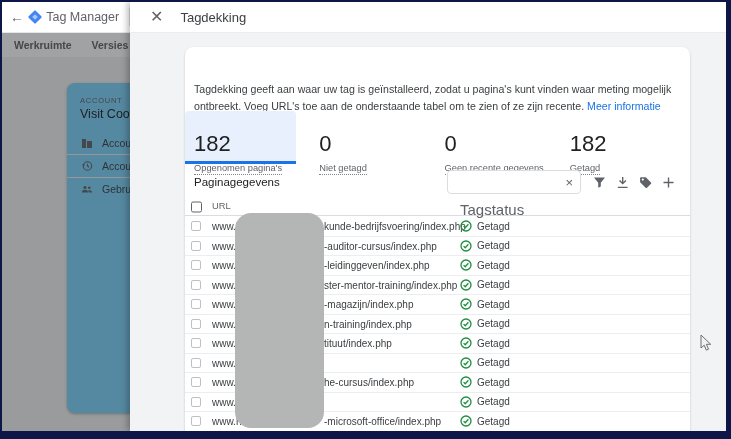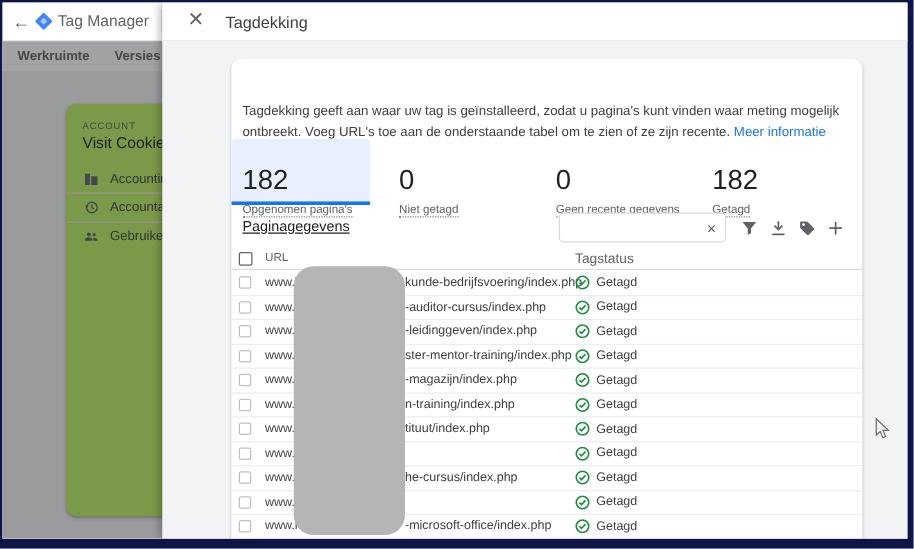--- a/index.html
+++ b/index.html
@@ -11,21 +11,21 @@
   .bg-page { position: relative; width: 128px; flex: none; overflow: hidden; background: #f1f3f4; }
   .bg-topbar { position: absolute; left: 0; top: 0; right: 0; height: 31px; background: #fff; border-bottom: 1px solid #e4e6e8; display: flex; align-items: center; padding-left: 8px; z-index: 2; }
   .back-arrow { font-size: 14px; color: #5f6368; width: 16px; }
   .gtm-logo { position: relative; width: 15px; height: 15px; margin: 0 7px 0 3px; }
   .gtm-logo .d1 { position: absolute; left: 2.5px; top: 2.5px; width: 10px; height: 10px; background: #4285f4; transform: rotate(45deg); border-radius: 1px; }
   .gtm-logo .d2 { position: absolute; left: 5.5px; top: 5.5px; width: 4px; height: 4px; background: #a8c7fa; transform: rotate(45deg); }
   .app-title { font-size: 12.5px; color: #5f6368; white-space: nowrap; }
   .topbar-sep { width: 1px; height: 18px; background: #dadce0; margin-left: 10px; }
   .bg-tabs { position: absolute; left: 0; top: 31px; right: 0; height: 24px; background: #fff; display: flex; align-items: center; gap: 20px; padding-left: 12px; z-index: 1; }
   .bg-tab { font-size: 10.5px; font-weight: bold; color: #5f6368; display: flex; align-items: center; white-space: nowrap; position: relative; }
-  .account-card { position: absolute; left: 51px; top: 81px; width: 90px; height: 330px; background: #bef264; border-radius: 8px 0 0 8px; box-shadow: 0 1px 3px rgba(0,0,0,.3); overflow: hidden; }
+  .account-card { position: absolute; left: 65px; top: 81px; width: 90px; height: 330px; background: #7dd3fc; border-radius: 8px 0 0 8px; box-shadow: 0 1px 3px rgba(0,0,0,.3); overflow: hidden; }
   .acct-eyebrow { position: absolute; left: 13px; top: 13px; font-size: 7.5px; letter-spacing: .8px; color: #5f6368; }
   .acct-title { position: absolute; left: 13px; top: 24px; font-size: 12.5px; color: #202124; white-space: nowrap; }
   .acct-items { position: absolute; left: 0; right: 0; top: 48px; }
   .acct-item { height: 23px; display: flex; align-items: center; gap: 9px; padding-left: 14px; border-top: 1px solid #ececec; white-space: nowrap; }
   .acct-item:first-child { border-top: none; }
   .acct-item svg { flex: none; }
   .acct-label { font-size: 10.5px; color: #3c4043; }
   .scrim { position: absolute; left: 0; right: 0; top: 31px; bottom: 0; background: rgba(32,33,36,.42); z-index: 5; }
 
   
@@ -41,33 +41,33 @@
   .ov-desc { position: absolute; left: 9px; top: 34px; width: 486px; font-size: 10.6px; line-height: 1.6; color: #3c4043; }
   .ov-link { color: #1a73e8; text-decoration: none; }
 
   .stats { position: absolute; left: 0; right: 18px; top: 64px; height: 53px; display: flex; gap: 14px; }
   .stat { flex: 1; padding: 20px 0 0 9px; border-bottom: 3px solid transparent; border-radius: 4px 4px 0 0; }
   .stat.selected { background: #e8f0fe; border-bottom-color: #1a73e8; }
   .stat-value { font-size: 22px; color: #202124; }
   .stat-label { display: inline-block; margin-top: 3px; font-size: 9.3px; color: #5f6368; border-bottom: 1px dotted #80868b; padding-bottom: 1px; white-space: nowrap; }
 
   .toolbar { position: absolute; left: 9px; right: 14px; top: 122px; height: 26px; display: flex; align-items: center; }
-  .section-title { font-size: 11.5px; color: #202124; text-decoration: underline; }
+  .section-title { font-size: 11.5px; color: #202124; }
   .searchbox { margin-left: auto; width: 134px; height: 24px; background: #fff; border: 1px solid #dadce0; border-radius: 4px; display: flex; align-items: center; padding: 0 7px; }
   .searchbox input { flex: 1; width: 0; border: none; outline: none; font-size: 11px; color: #202124; background: transparent; }
   .clear-x { font-size: 13px; color: #5f6368; cursor: pointer; line-height: 1; }
   .tool-icons { display: flex; align-items: center; gap: 7px; margin-left: 10px; }
   .tool-btn { width: 16px; height: 16px; display: flex; align-items: center; justify-content: center; cursor: pointer; color: #5f6368; }
 
   .thead { position: absolute; left: 0; right: 0; top: 151px; height: 18px; border-bottom: 1px solid #dadce0; text-align: right; }
   .cb { position: absolute; left: 6px; top: 50%; transform: translateY(-50%); border-radius: 2px; background: #fff; }
   .cb.head { width: 11px; height: 11px; border: 1.5px solid #5f6368; }
   .cb.row { width: 10px; height: 10px; border: 1.2px solid #bdc1c6; }
   .th-url { position: absolute; left: 27px; top: 3px; font-size: 9.3px; color: #5f6368; }
-  .th-status { position: absolute; left: 275px; top: 3px; font-size: 11px; color: #5f6368; }
+  .th-status { position: absolute; left: 275px; top: 3px; font-size: 15px; color: #5f6368; }
 
   .tbody { position: absolute; left: 0; right: 0; top: 170px; bottom: 0; }
   .trow { position: relative; height: 19.5px; border-bottom: 1px solid #ecedee; }
   .url-prefix { position: absolute; left: 27px; top: 50%; transform: translateY(-50%); font-size: 10px; color: #3c4043; white-space: nowrap; }
   .url-suffix { position: absolute; left: 139px; top: 50%; transform: translateY(-50%); font-size: 10px; color: #3c4043; white-space: nowrap; }
   .status-cell { position: absolute; left: 275px; top: 0; bottom: 0; display: flex; align-items: center; gap: 5px; }
   .status-text { font-size: 10px; color: #3c4043; }
 
   .redaction { position: absolute; left: 50px; top: 166px; width: 89px; height: 215px; background: #b4b6b5; border-radius: 16px; z-index: 8; }
 

